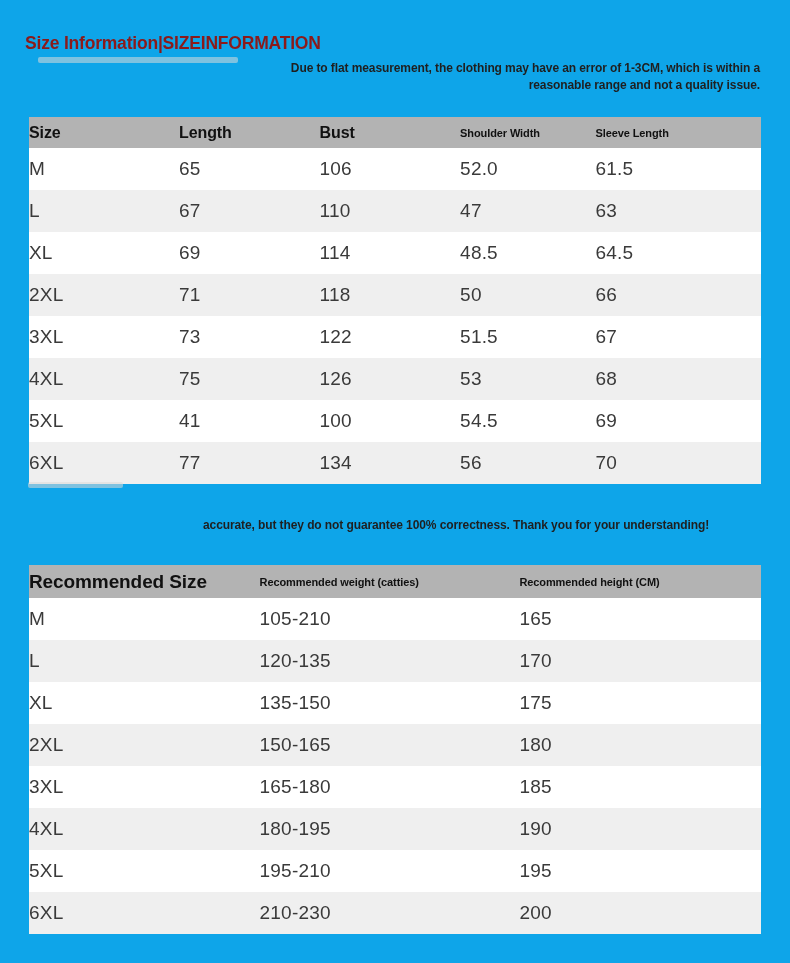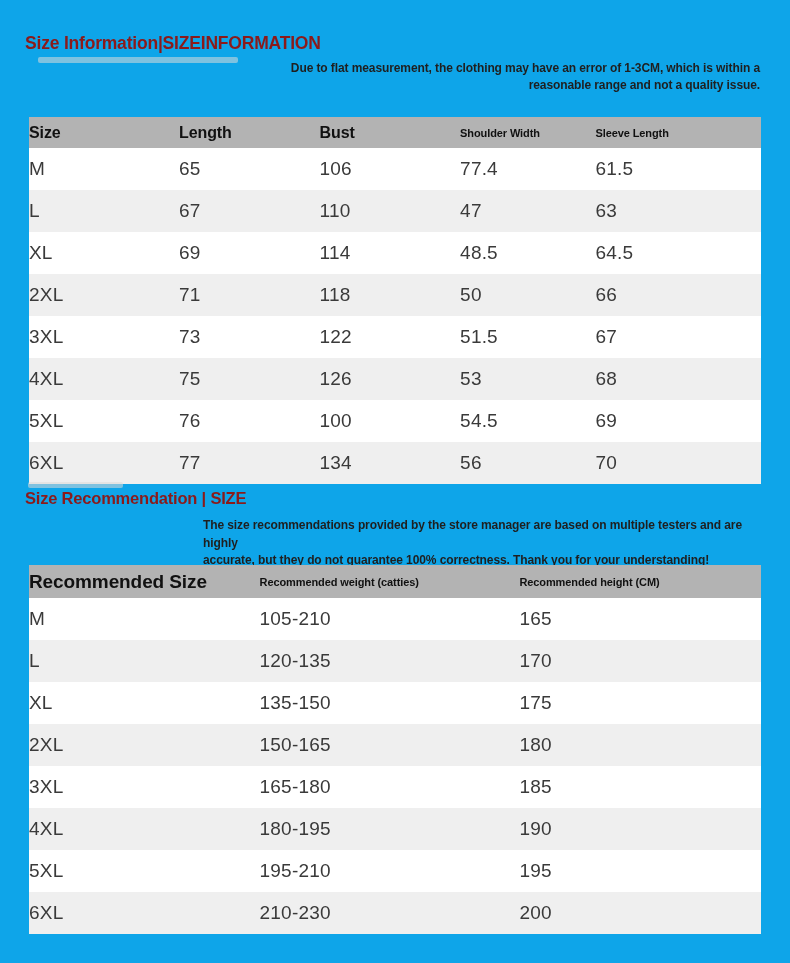--- a/index.html
+++ b/index.html
@@ -88,21 +88,21 @@
           <th>Bust</th>
           <th>Shoulder Width</th>
           <th>Sleeve Length</th>
         </tr>
       </thead>
     <tbody>
         <tr>
           <td>M</td>
           <td>65</td>
           <td>106</td>
-          <td>77.4</td>
+          <td>52.0</td>
           <td>61.5</td>
         </tr>
         <tr>
           <td>L</td>
           <td>67</td>
           <td>110</td>
           <td>47</td>
           <td>63</td>
         </tr>
         <tr>
@@ -128,40 +128,38 @@
         </tr>
         <tr>
           <td>4XL</td>
           <td>75</td>
           <td>126</td>
           <td>53</td>
           <td>68</td>
         </tr>
         <tr>
           <td>5XL</td>
-          <td>76</td>
+          <td>41</td>
           <td>100</td>
           <td>54.5</td>
           <td>69</td>
         </tr>
         <tr>
           <td>6XL</td>
           <td>77</td>
           <td>134</td>
           <td>56</td>
           <td>70</td>
         </tr>
       </tbody>
   </table>
 
   <div class="smudge smudge2"></div>
-  <div class="title t2">Size Recommendation | SIZE</div>
 
   <div class="note note2">
-    <div>The size recommendations provided by the store manager are based on multiple testers and are highly</div>
     <div>accurate, but they do not guarantee 100% correctness. Thank you for your understanding!</div>
   </div>
 
   <table class="tbl tbl2">
     <colgroup>
       <col style="width:31.5%">
         <col style="width:35.5%">
         <col style="width:33%">
     </colgroup>
     <thead>

